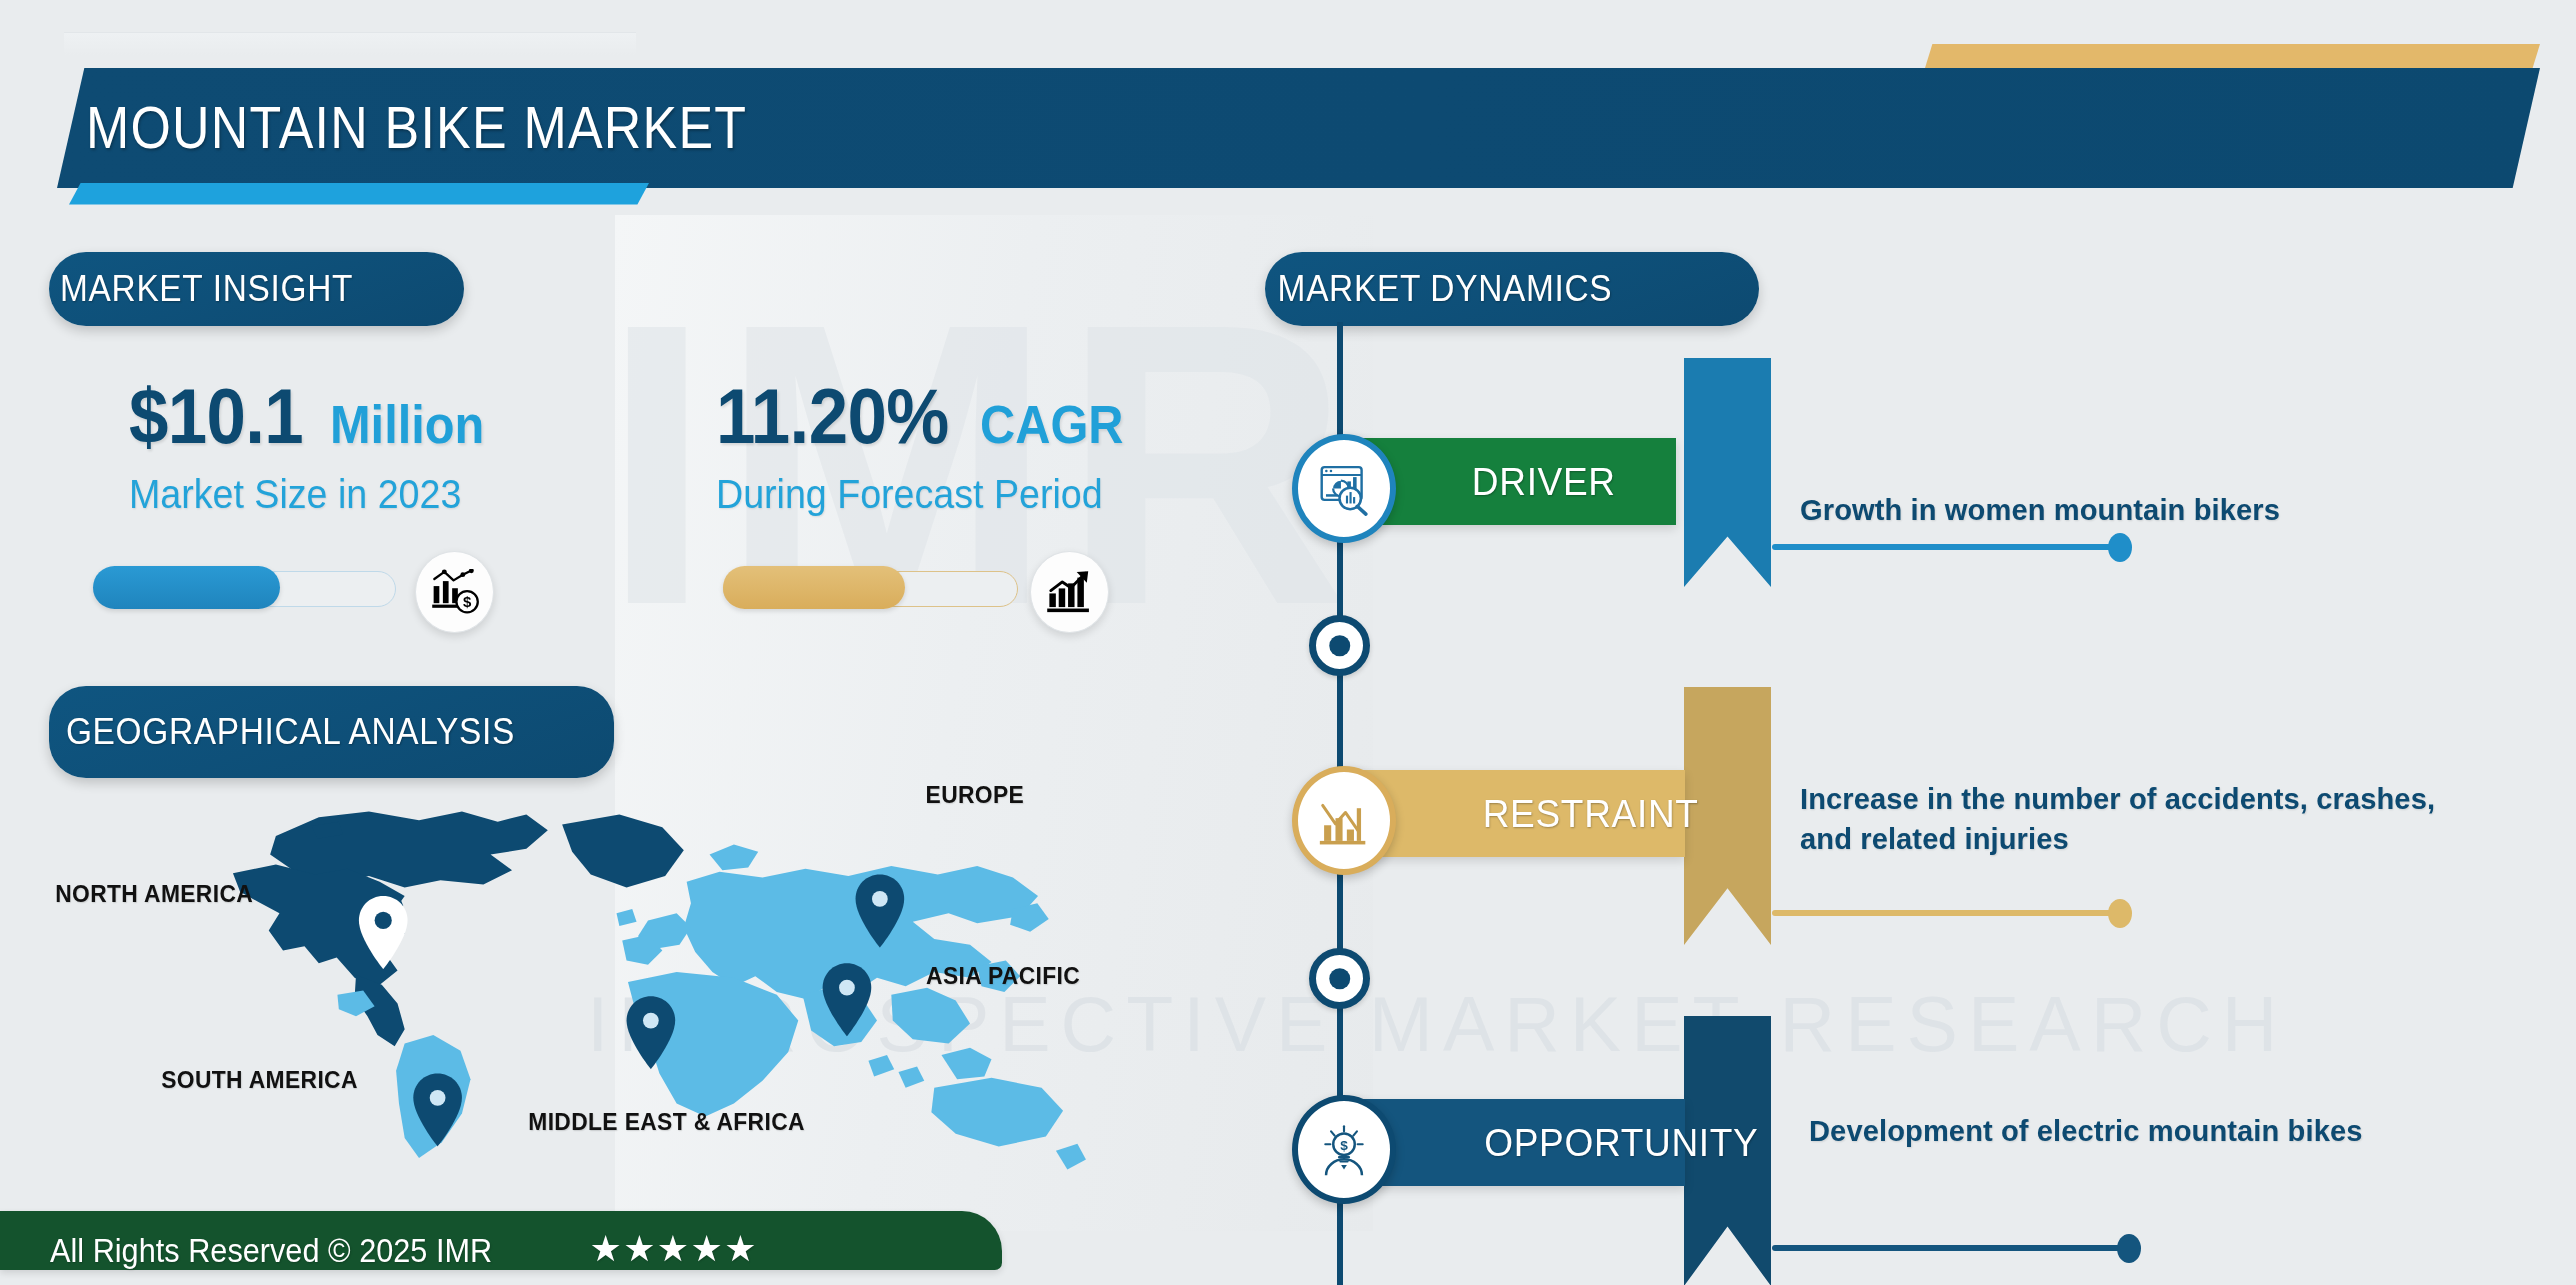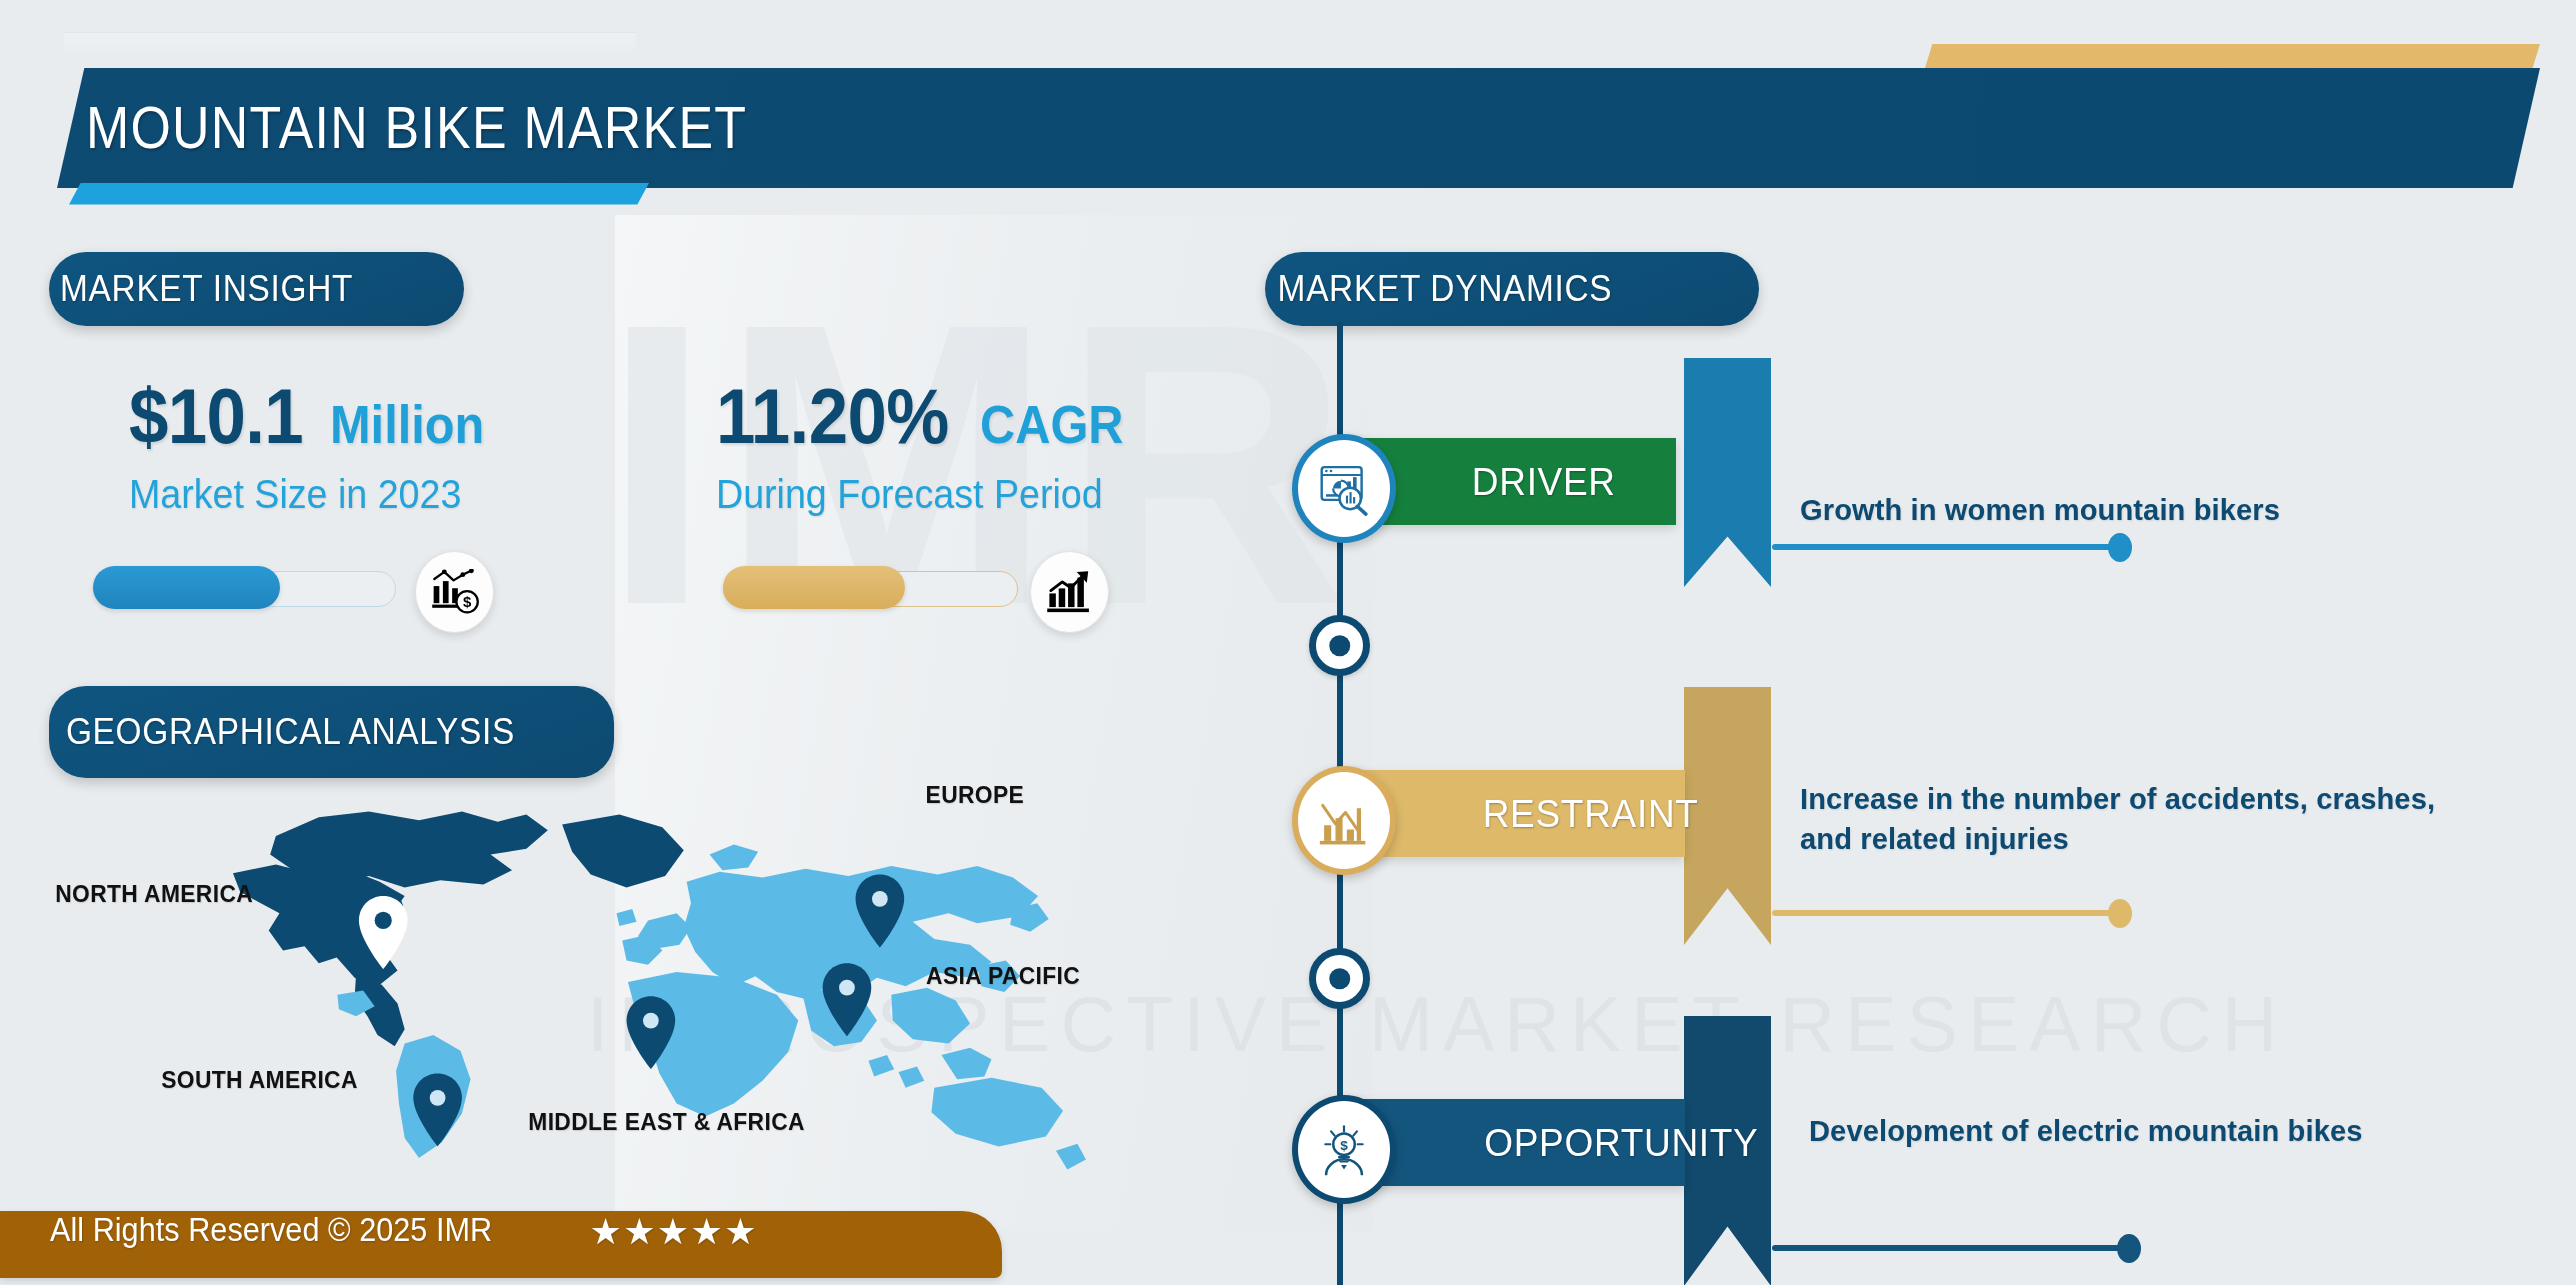--- a/index.html
+++ b/index.html
@@ -200,24 +200,24 @@
     font-size:30px;font-weight:700;color:#0d4a71;
     line-height:1.32;letter-spacing:0.1px;
     transform:scaleX(.97);transform-origin:left top;
     text-shadow:0.7px 1.4px 2.1px rgba(0,0,0,.12);
   }
   .desc-rule{position:absolute;height:6.4px;border-radius:3.6px;}
   .desc-dot{position:absolute;width:24px;height:29px;border-radius:50%;}
 
   
   #footer{
-    position:absolute;left:0;top:1211px;width:1002px;height:67px;
-    background:#a16207;
+    position:absolute;left:0;top:1211px;width:1002px;height:59px;
+    background:#14532d;
     border-top-right-radius:40px;border-bottom-right-radius:7.2px;
-    display:flex;align-items:flex-start;
+    display:flex;align-items:flex-end;
     box-shadow:0 2.9px 7.2px rgba(0,0,0,.12);
   }
   #footer-text{
     margin-left:50px;color:#fff;font-size:33px;font-weight:400;
     transform:scaleX(.93);transform-origin:left center;
     white-space:nowrap;
     text-shadow:0.7px 1.4px 2.1px rgba(0,0,0,.22);
   }
   #footer-stars{
     margin-left:64px;color:#fff;font-size:36px;letter-spacing:1.4px;

